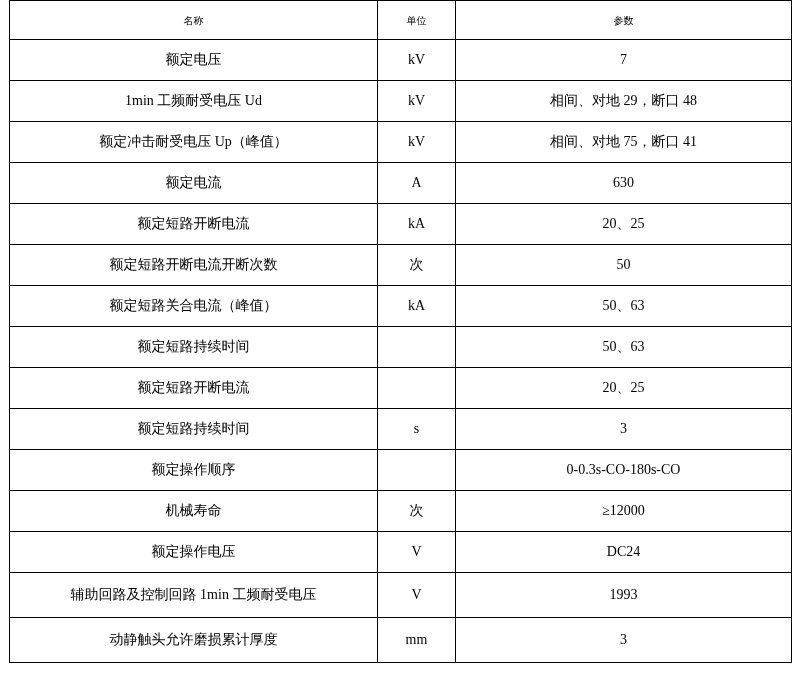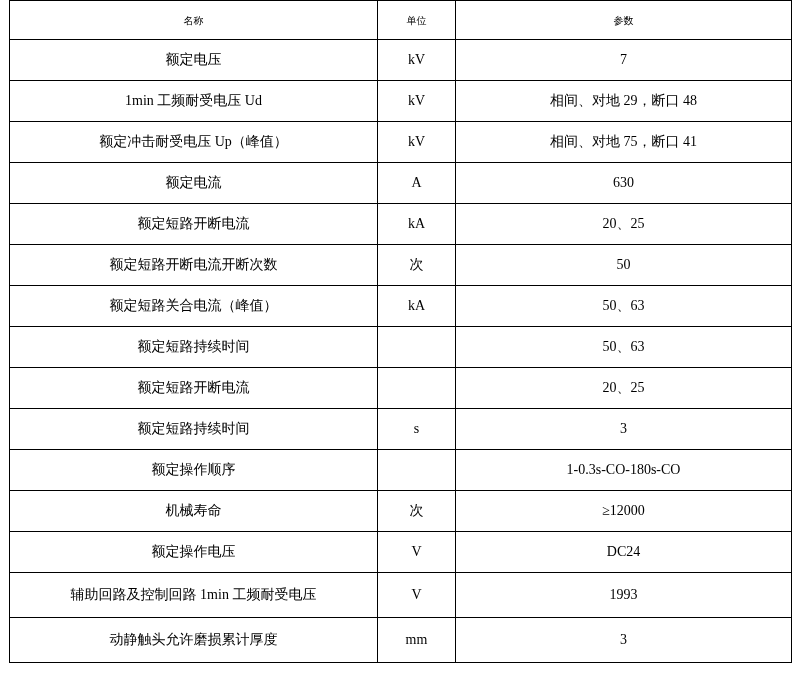--- a/index.html
+++ b/index.html
@@ -116,21 +116,21 @@
         <td>20、25</td>
       </tr>
       <tr class="row">
         <td>额定短路持续时间</td>
         <td>s</td>
         <td>3</td>
       </tr>
       <tr class="row">
         <td>额定操作顺序</td>
         <td></td>
-        <td>1-0.3s-CO-180s-CO</td>
+        <td>0-0.3s-CO-180s-CO</td>
       </tr>
       <tr class="row">
         <td>机械寿命</td>
         <td>次</td>
         <td>≥12000</td>
       </tr>
       <tr class="row">
         <td>额定操作电压</td>
         <td>V</td>
         <td>DC24</td>

